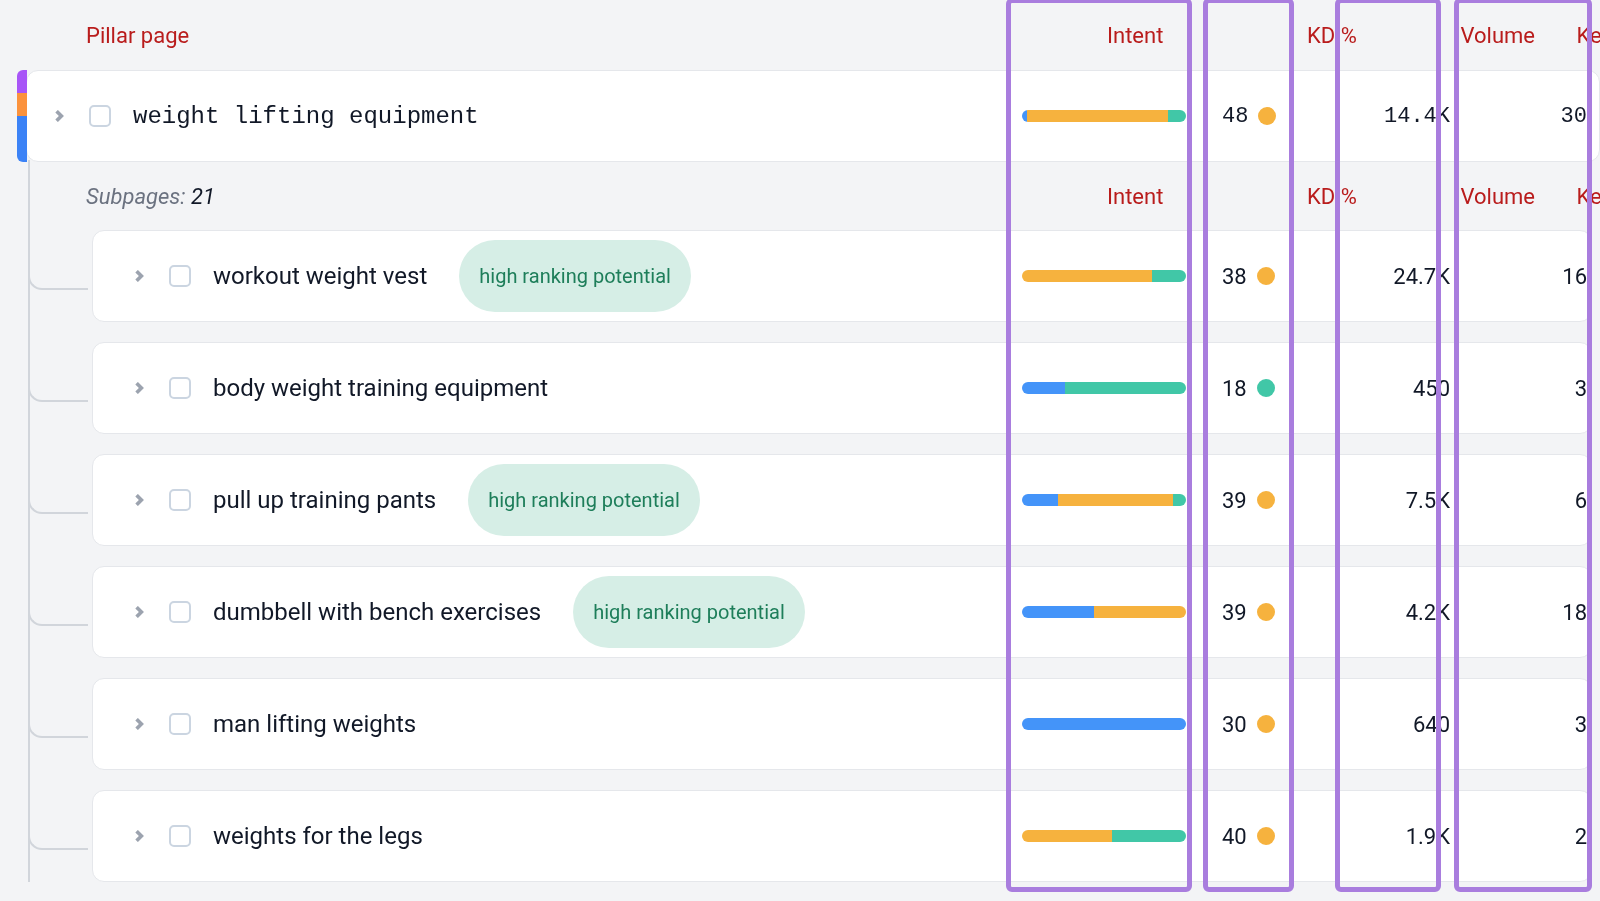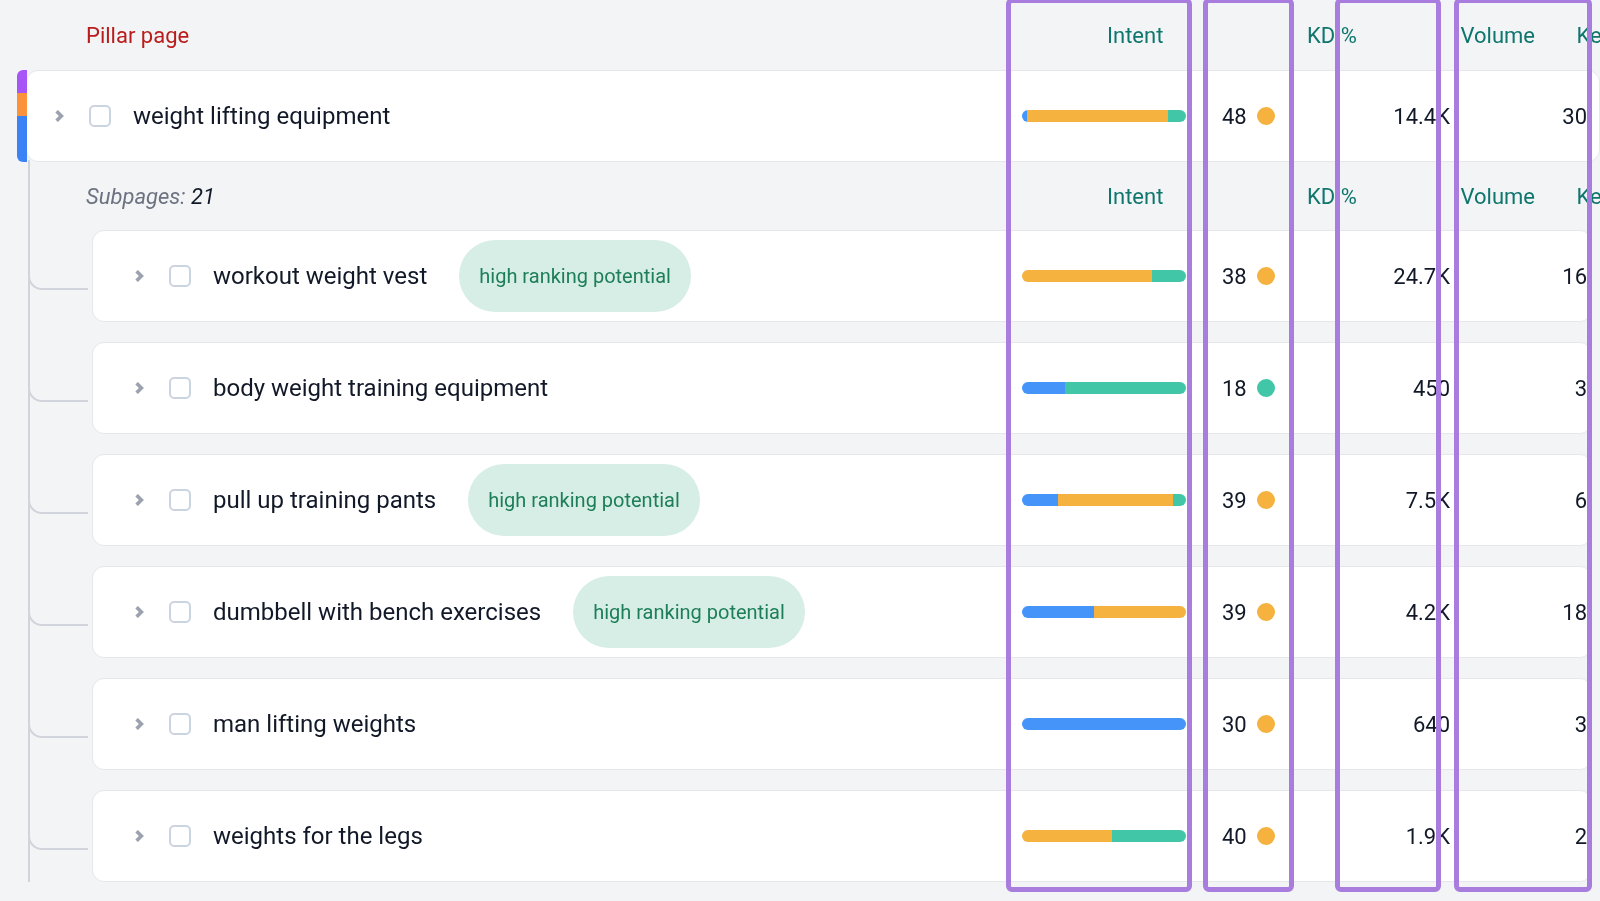--- a/index.html
+++ b/index.html
@@ -22,21 +22,21 @@
   }
   .header-lbl {
     color: #b91c1c;
     font-size: 22px;
   }
   .col-intent, .col-kd, .col-volume, .col-keywords {
     position: relative;
     height: 100%;
     display: flex;
     align-items: center;
-    color: #0f766e;
+    color: #b91c1c;
   }
   .col-volume, .col-keywords { justify-content: flex-end; padding-right: 14px; }
   .col-intent { padding-left: 12px; }
   .col-kd { padding-left: 12px; }
 
   .highlight-border {
     border: 5px solid #a97dde;
     border-radius: 6px;
     position: absolute;
     top: -2px;
@@ -53,20 +53,21 @@
     position: relative;
     background: #fff;
     border-radius: 12px;
     border: 1px solid #e5e7eb;
     margin-left: 26px;
     margin-right: 0;
     height: 92px;
     display: grid;
     grid-template-columns: 983px 200px 134px 120px 137px;
     align-items: center;
+    font-family: Liberation Mono, monospace;
   }
   .pillar-card .title-area { display: flex; align-items: center; padding-left: 24px; gap: 22px; }
   .left-accent {
     position: absolute;
     top: -1px; bottom: -1px; left: -10px;
     width: 10px;
     border-radius: 6px 0 0 6px;
     background: linear-gradient(#a855f7 0%, #a855f7 25%, #fb923c 25%, #fb923c 50%, #3b82f6 50%, #3b82f6 100%);
   }
 

